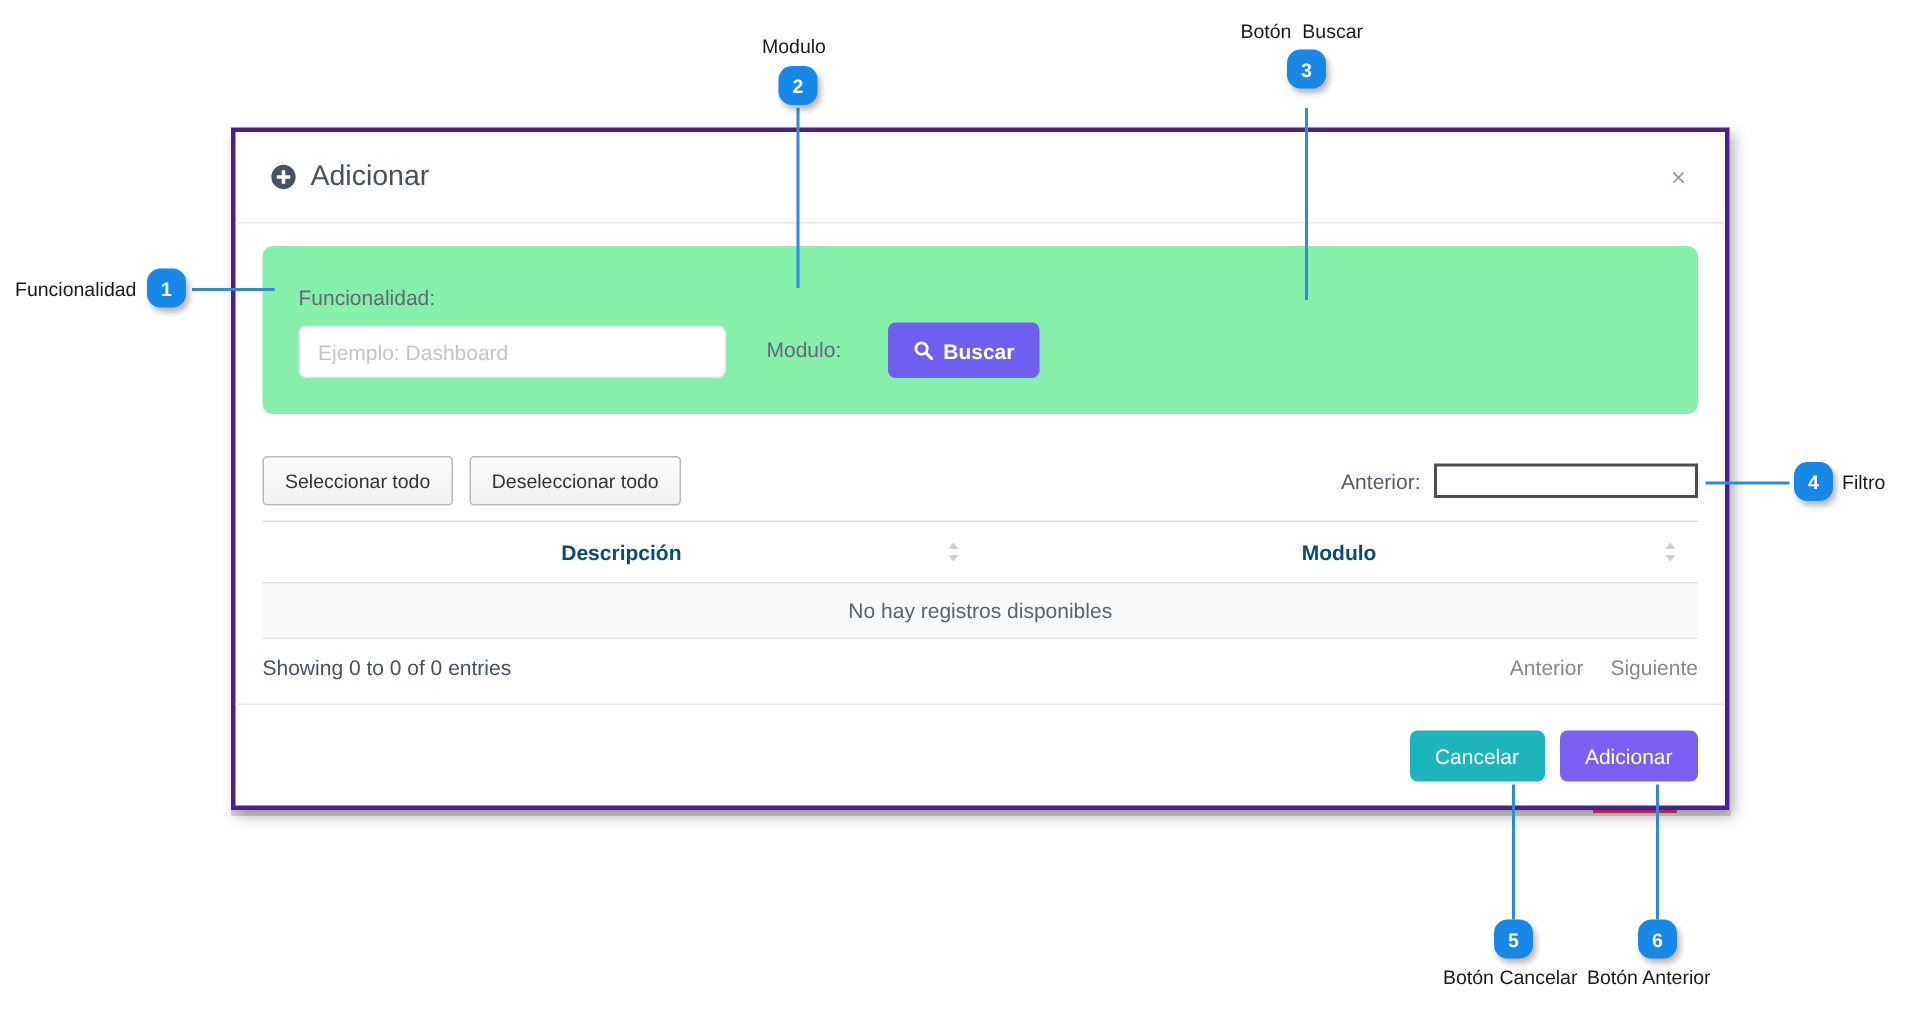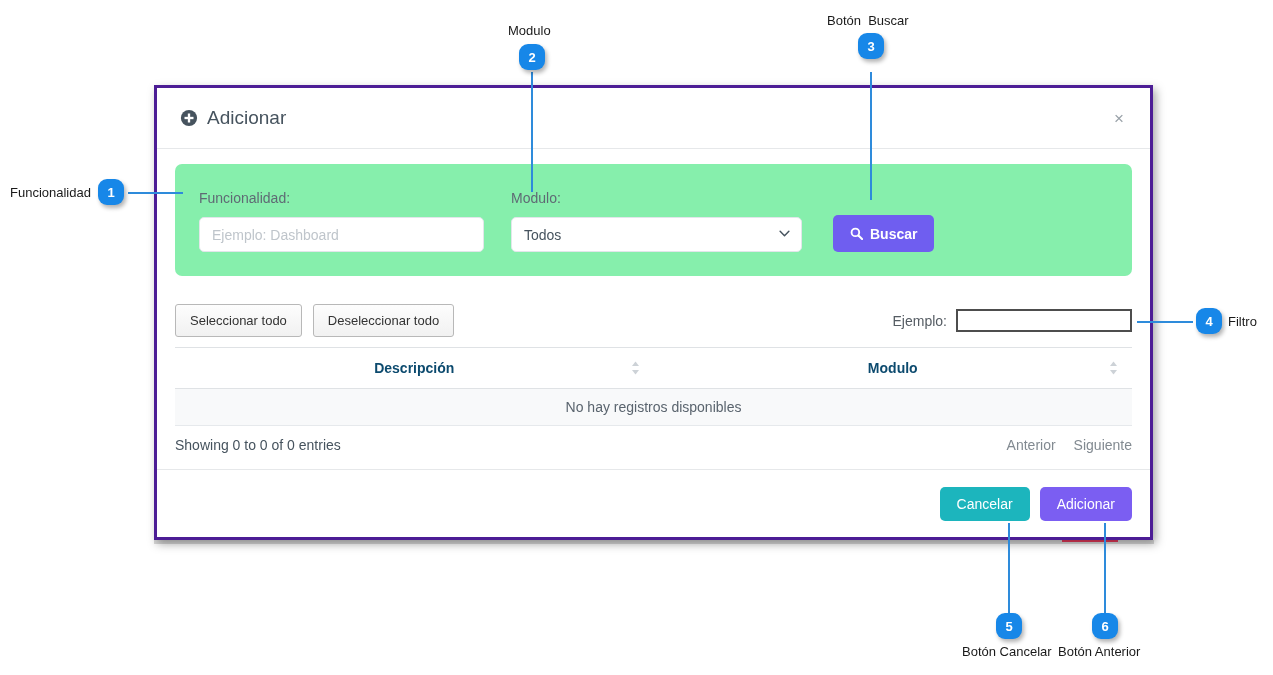--- a/index.html
+++ b/index.html
@@ -362,48 +362,38 @@
 
     <div class="search-panel">
 
       <div class="field">
         <div class="field-label">Funcionalidad:</div>
         <input class="text-input" type="text" placeholder="Ejemplo: Dashboard" style="">
       </div>
 
       <div class="field field-modulo">
         <div class="field-label">Modulo:</div>
-        <div class="select-wrap">
-          <div class="select-input">
-            <span>Todos</span>
-          </div>
-          <span>
-            <svg class="caret" viewBox="0 0 12 8" aria-hidden="true">
-              <path d="M1 1.5 L6 6.5 L11 1.5" fill="none" stroke="#46535e" stroke-width="1.7" stroke-linecap="round" stroke-linejoin="round"></path>
-            </svg>
-          </span>
-        </div>
       </div>
 
       <button class="btn-buscar">
         <span>
           <svg class="search-glyph" viewBox="0 0 14 14" aria-hidden="true">
             <circle cx="5.8" cy="5.8" r="4.1" fill="none" stroke="#ffffff" stroke-width="2"></circle>
             <line x1="9.1" y1="9.1" x2="13" y2="13" stroke="#ffffff" stroke-width="2.2" stroke-linecap="round"></line>
           </svg>
         </span>
         <span>Buscar</span>
       </button>
     </div>
 
     <div class="toolbar">
       <button class="btn-plain">Seleccionar todo</button>
       <button class="btn-plain">Deseleccionar todo</button>
       <div class="filter-group">
-        <span class="filter-label">Ejemplo:</span>
+        <span class="filter-label">Anterior:</span>
         <input class="filter-input" type="text" placeholder="" style="">
       </div>
     </div>
 
     <table class="dt-table">
       <thead>
         <tr>
           <th>
             <span>Descripción</span>
             <span>

